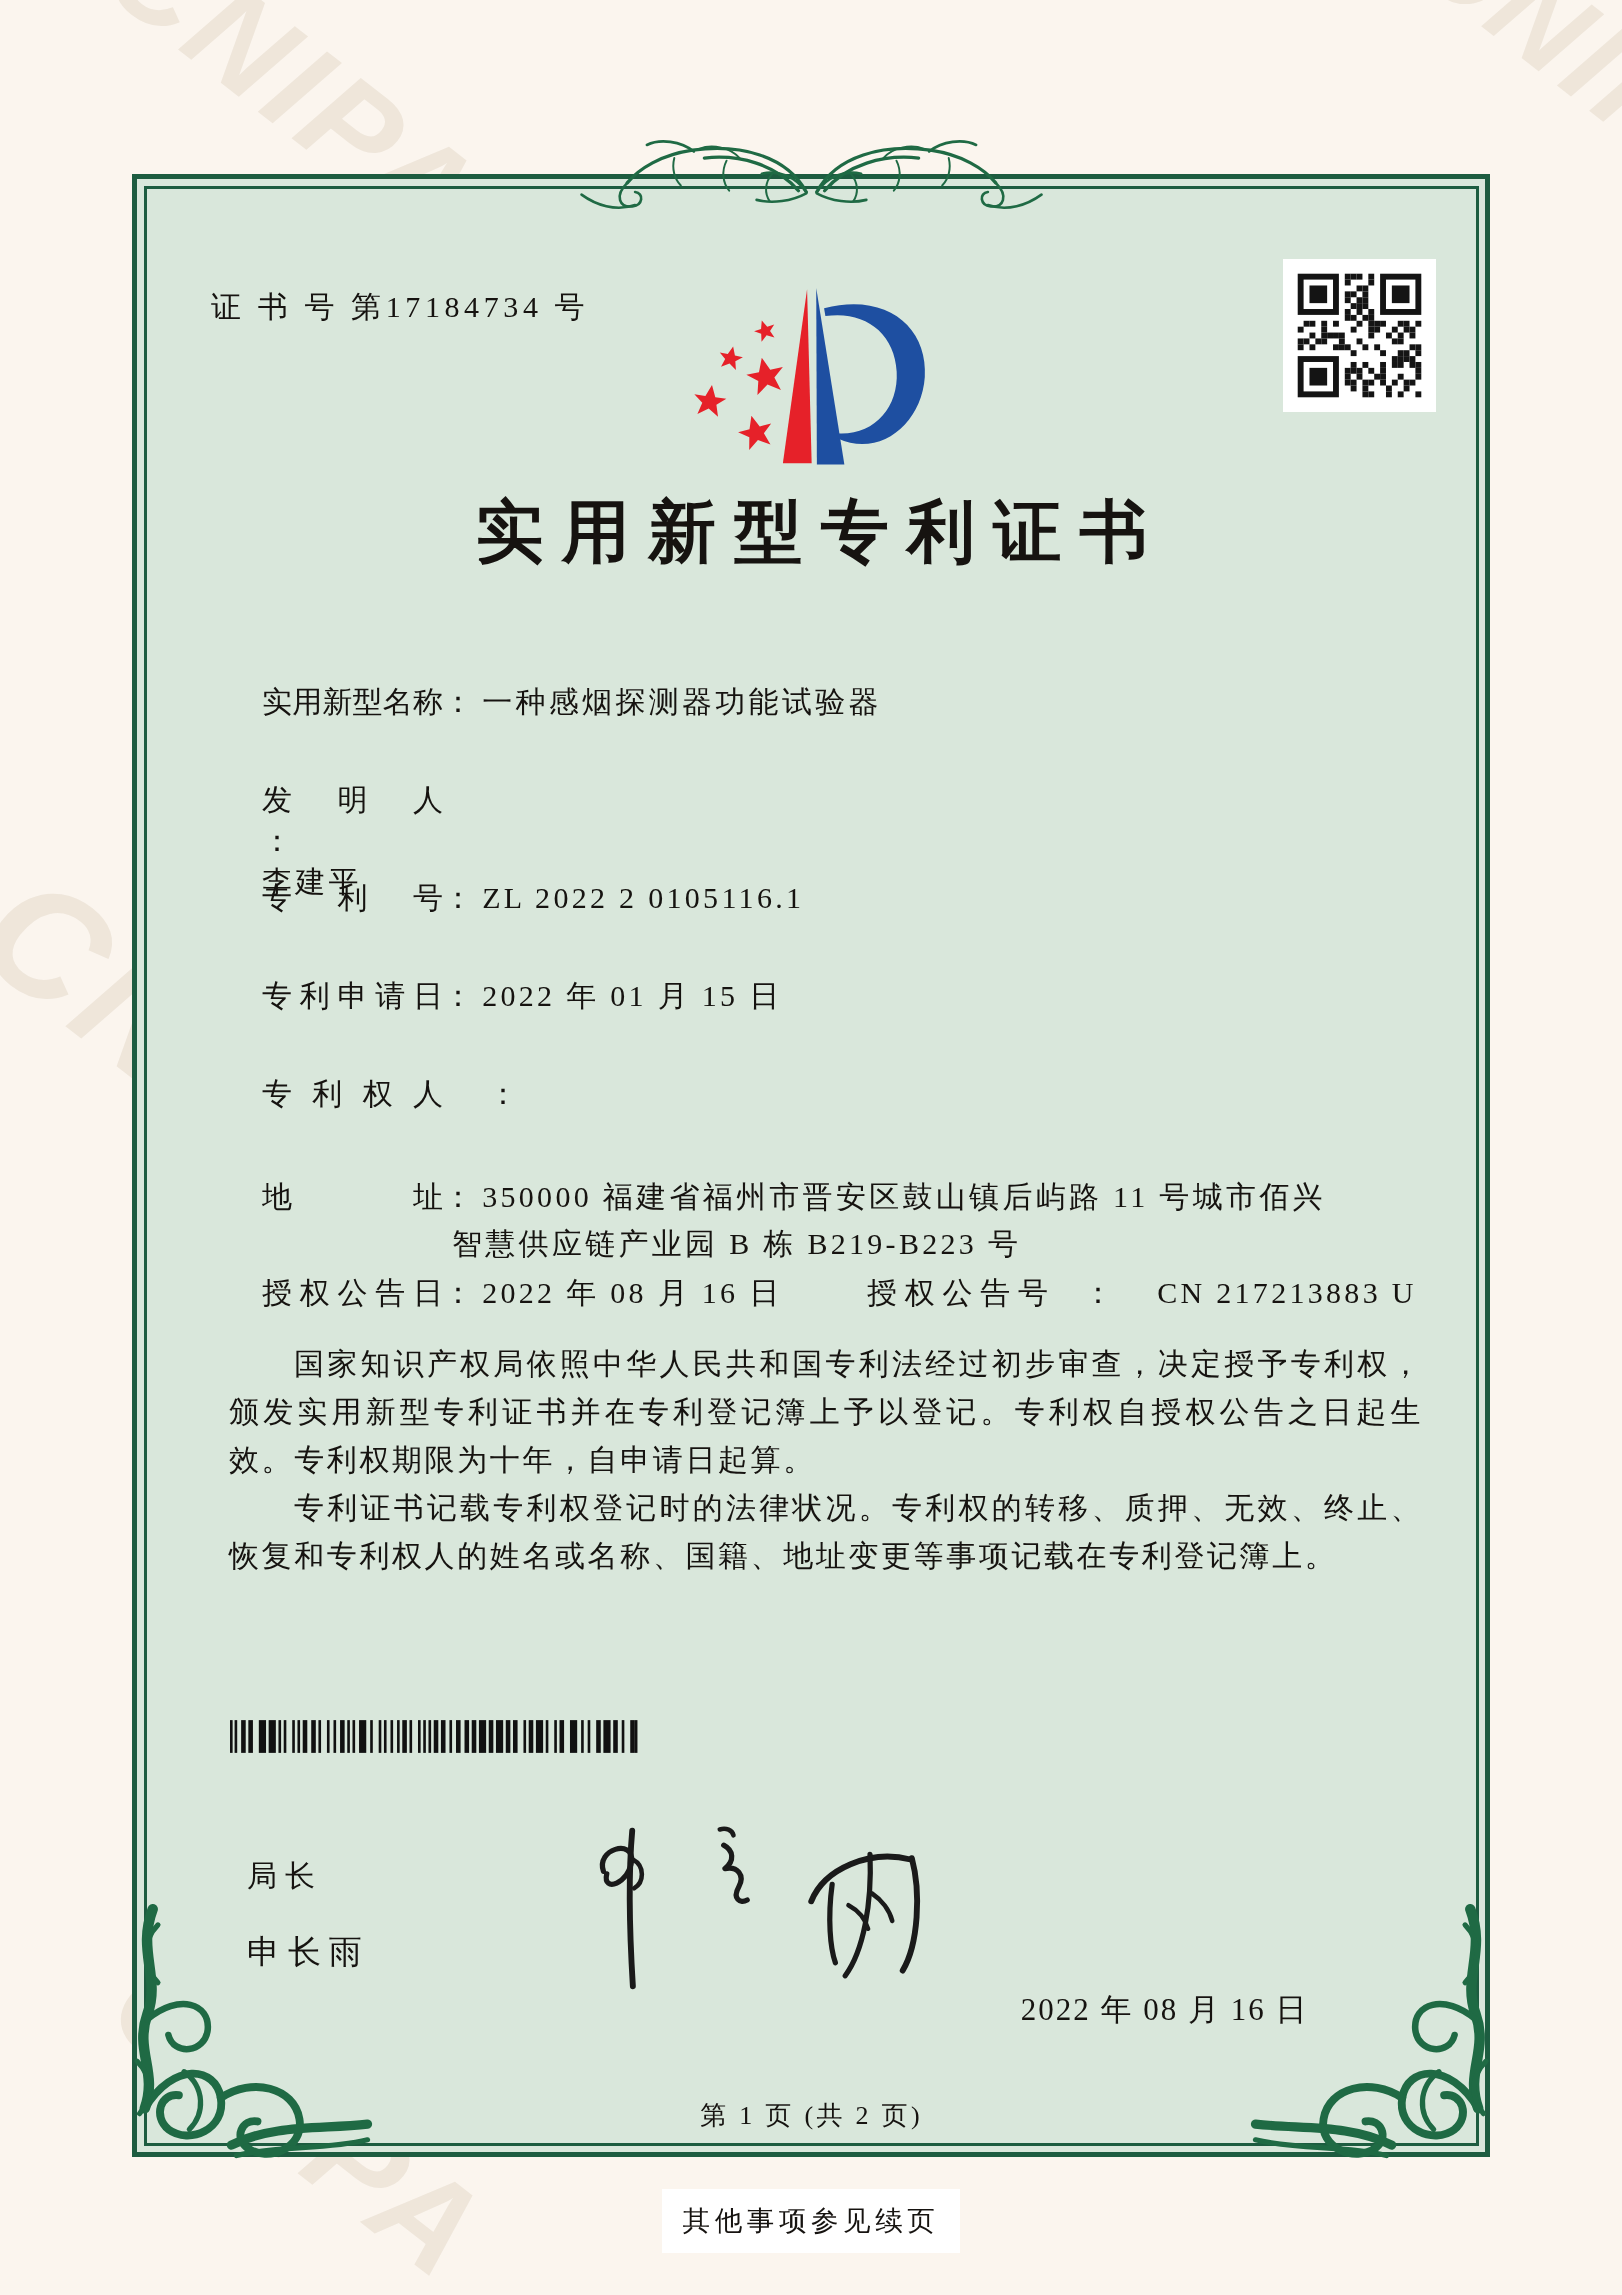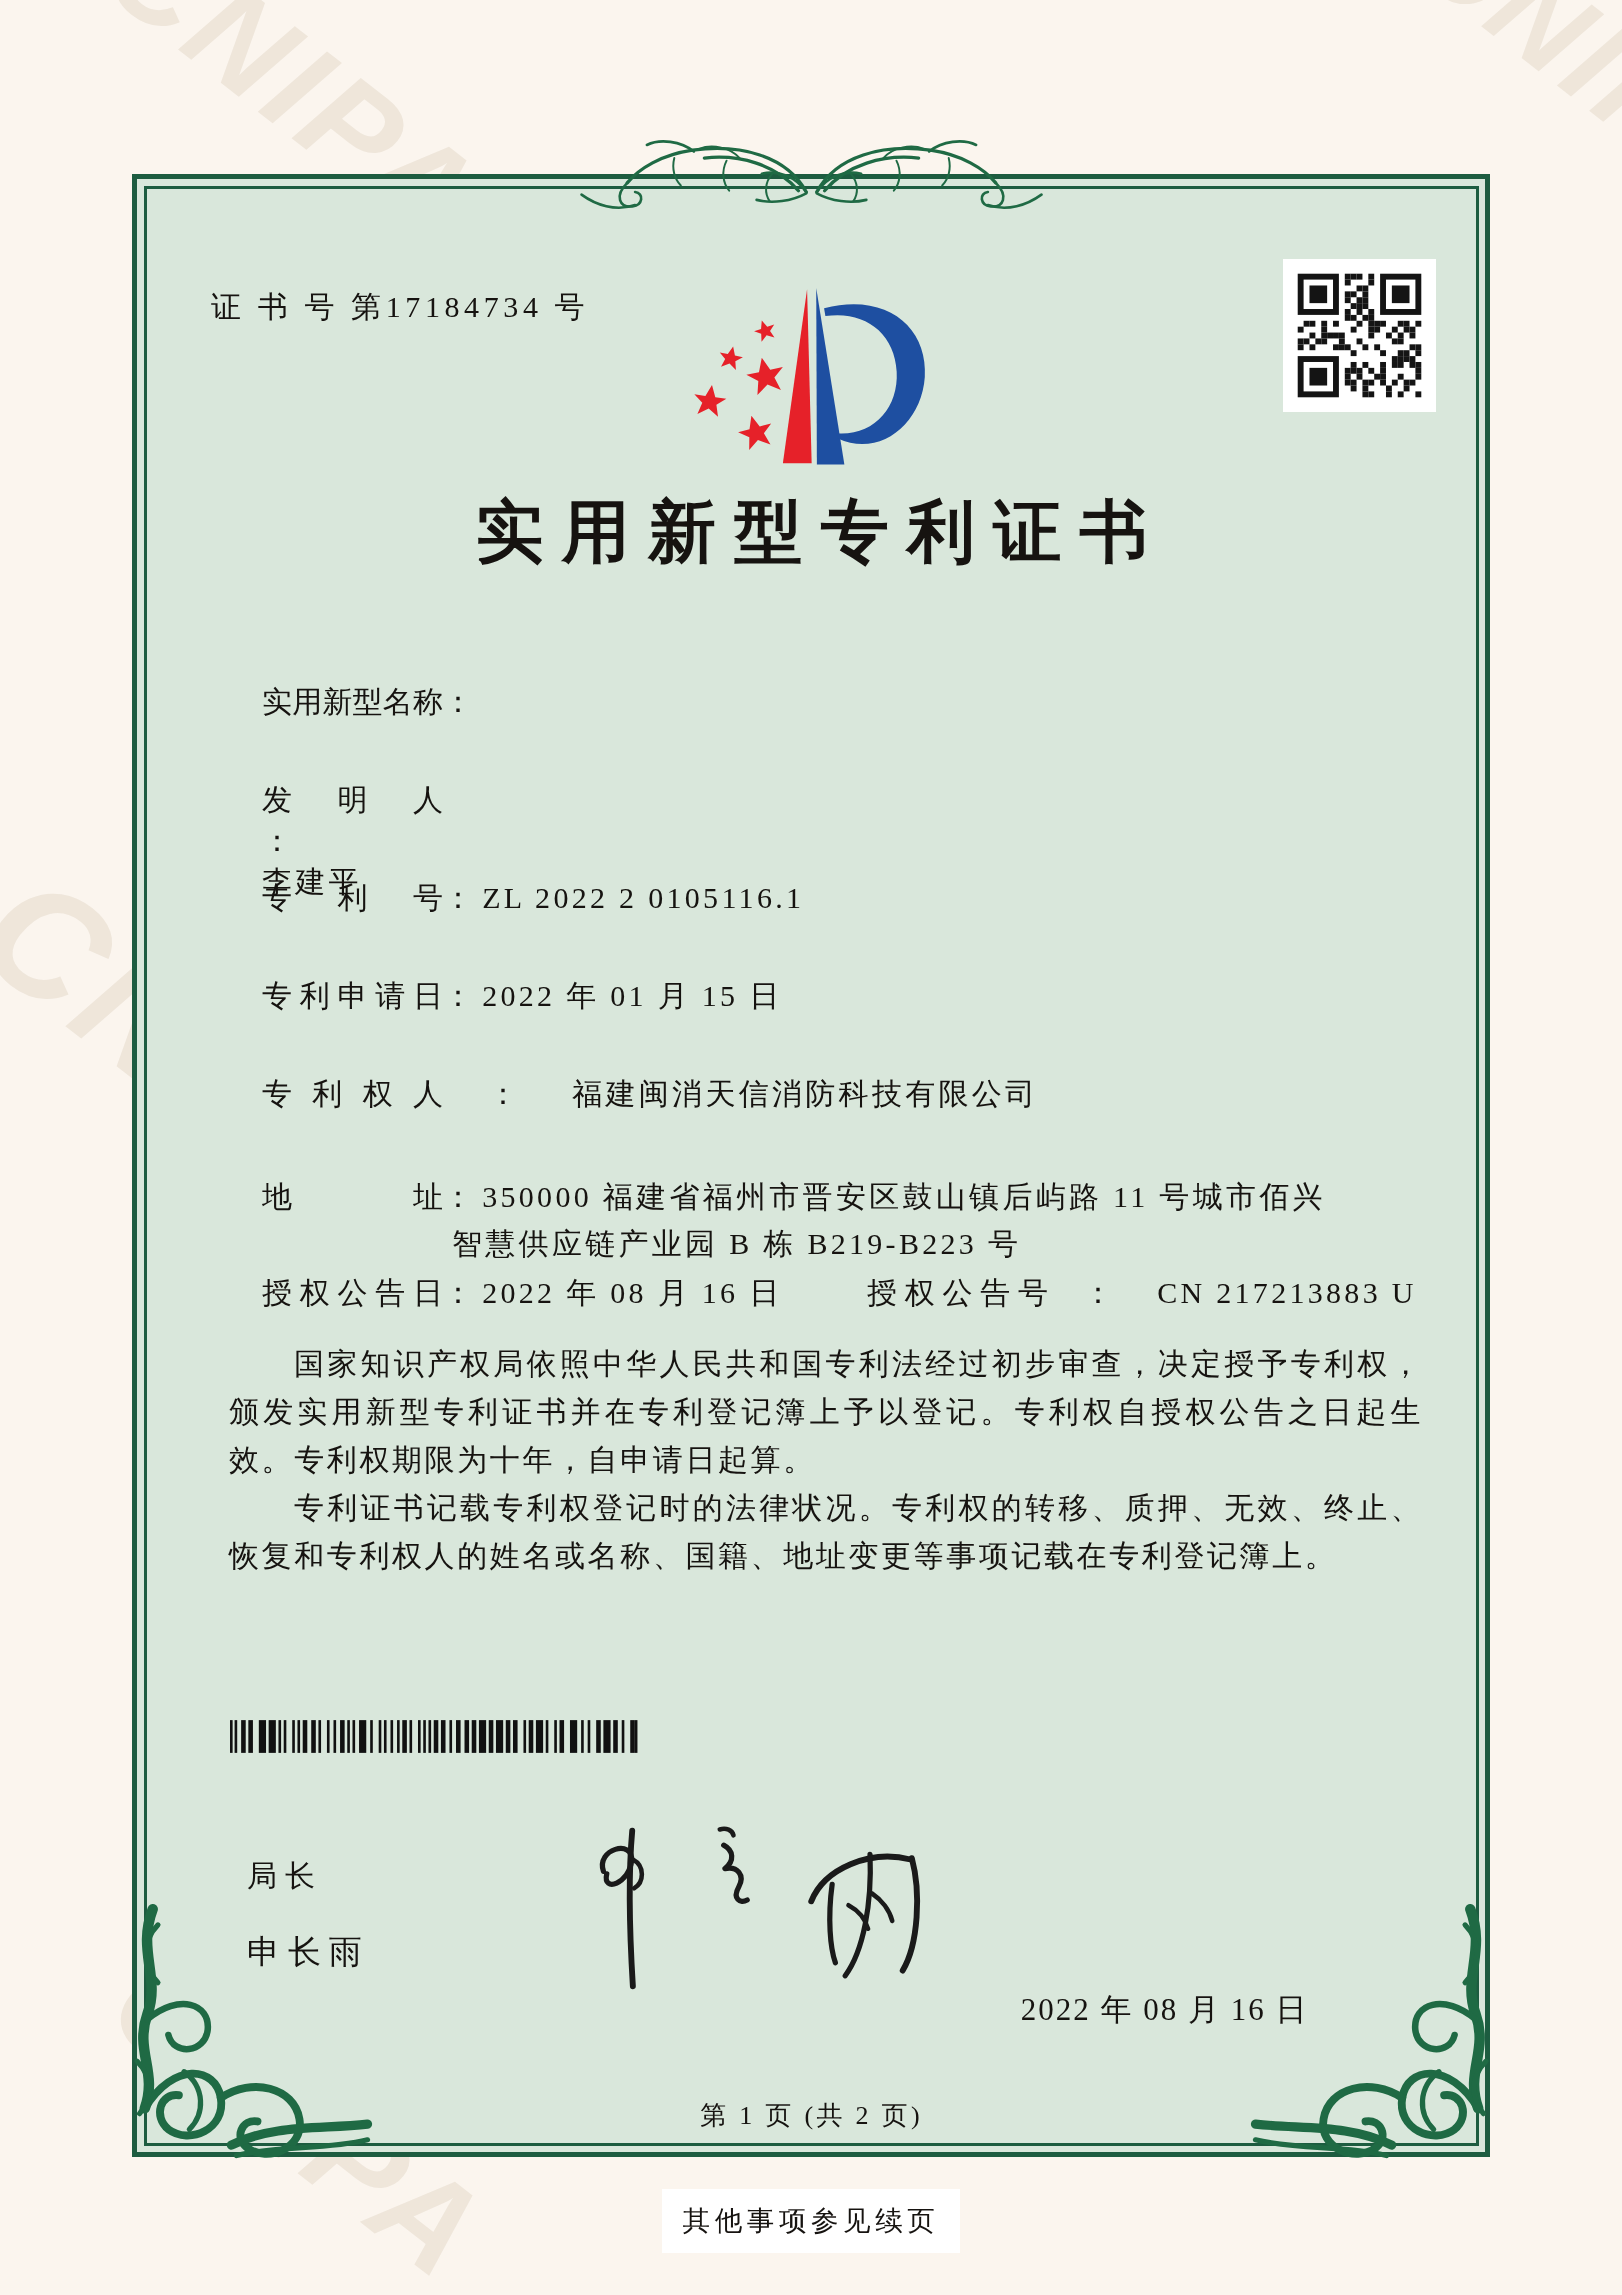--- a/index.html
+++ b/index.html
@@ -313,40 +313,40 @@
       <rect x="175.5" y="202.5" width="9" height="9" fill="#141414"></rect>
       <rect x="202.5" y="202.5" width="9" height="9" fill="#141414"></rect>
     </g>
 </svg>
 
 <div class="title">实用新型专利证书</div>
 
 <div class="row" style="top:682px;">
   <span class="lbl">实用新型名称</span>
     <span class="colon">：</span>
+  <span class="val">一种感烟探测器功能试验器</span>
 </div>
 <div class="row" style="top:780px;flex-direction:column;">
   <span class="lbl">发明人</span>
     <span class="colon">：</span>
   <span class="val">李建平</span>
 </div>
 <div class="row" style="top:878px;">
   <span class="lbl">专利号</span>
     <span class="colon">：</span>
   <span class="val">ZL 2022 2 0105116.1</span>
 </div>
 <div class="row" style="top:976px;">
   <span class="lbl">专利申请日</span>
     <span class="colon">：</span>
   <span class="val">2022 年 01 月 15 日</span>
 </div>
 <div class="row" style="top:1074px;gap:45px;">
   <span class="lbl">专利权人</span>
     <span class="colon">：</span>
-  <span class="val">福建闽消天信消防科技有限公司</span>
 </div>
 <div class="row" style="top:1177px;">
   <span class="lbl">地址</span>
     <span class="colon">：</span>
   <span class="val">350000 福建省福州市晋安区鼓山镇后屿路 11 号城市佰兴</span>
 </div>
 <div class="abs" style="left:452px;top:1224px;font-size:30px;letter-spacing:3.3px;z-index:6;white-space:nowrap;">智慧供应链产业园 B 栋 B219-B223 号</div>
 
 <div class="row" style="top:1273px;">
   <span class="lbl">授权公告日</span>

